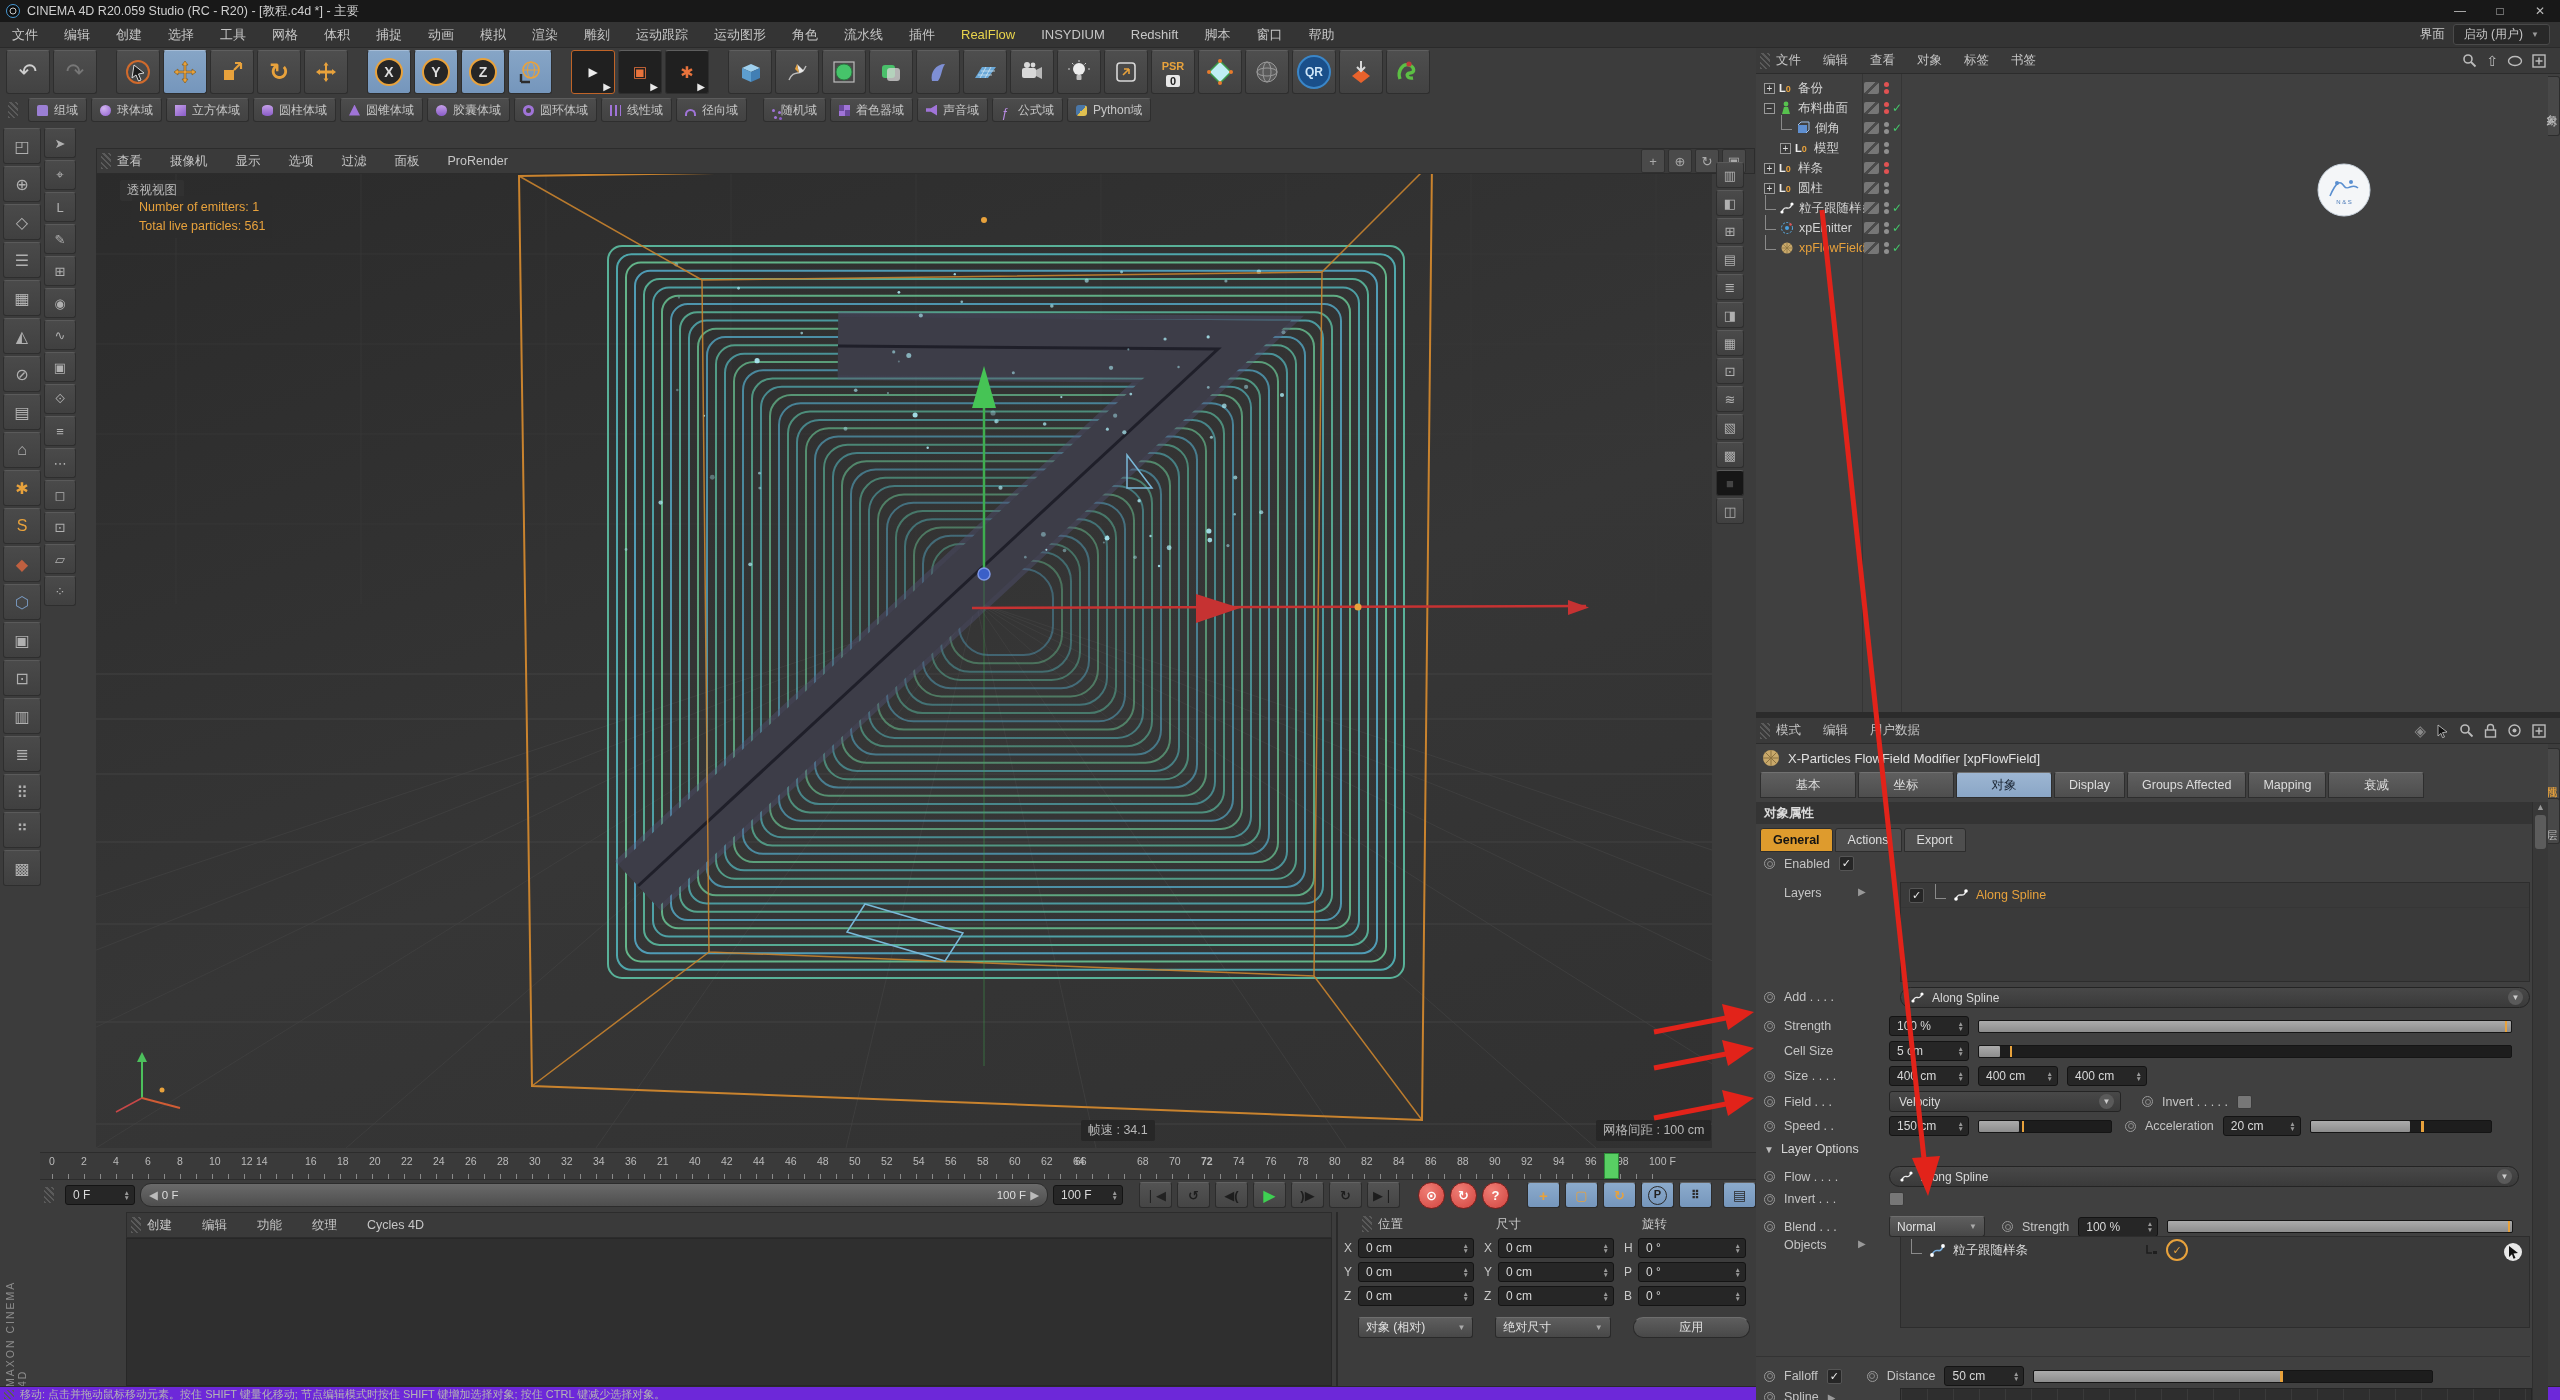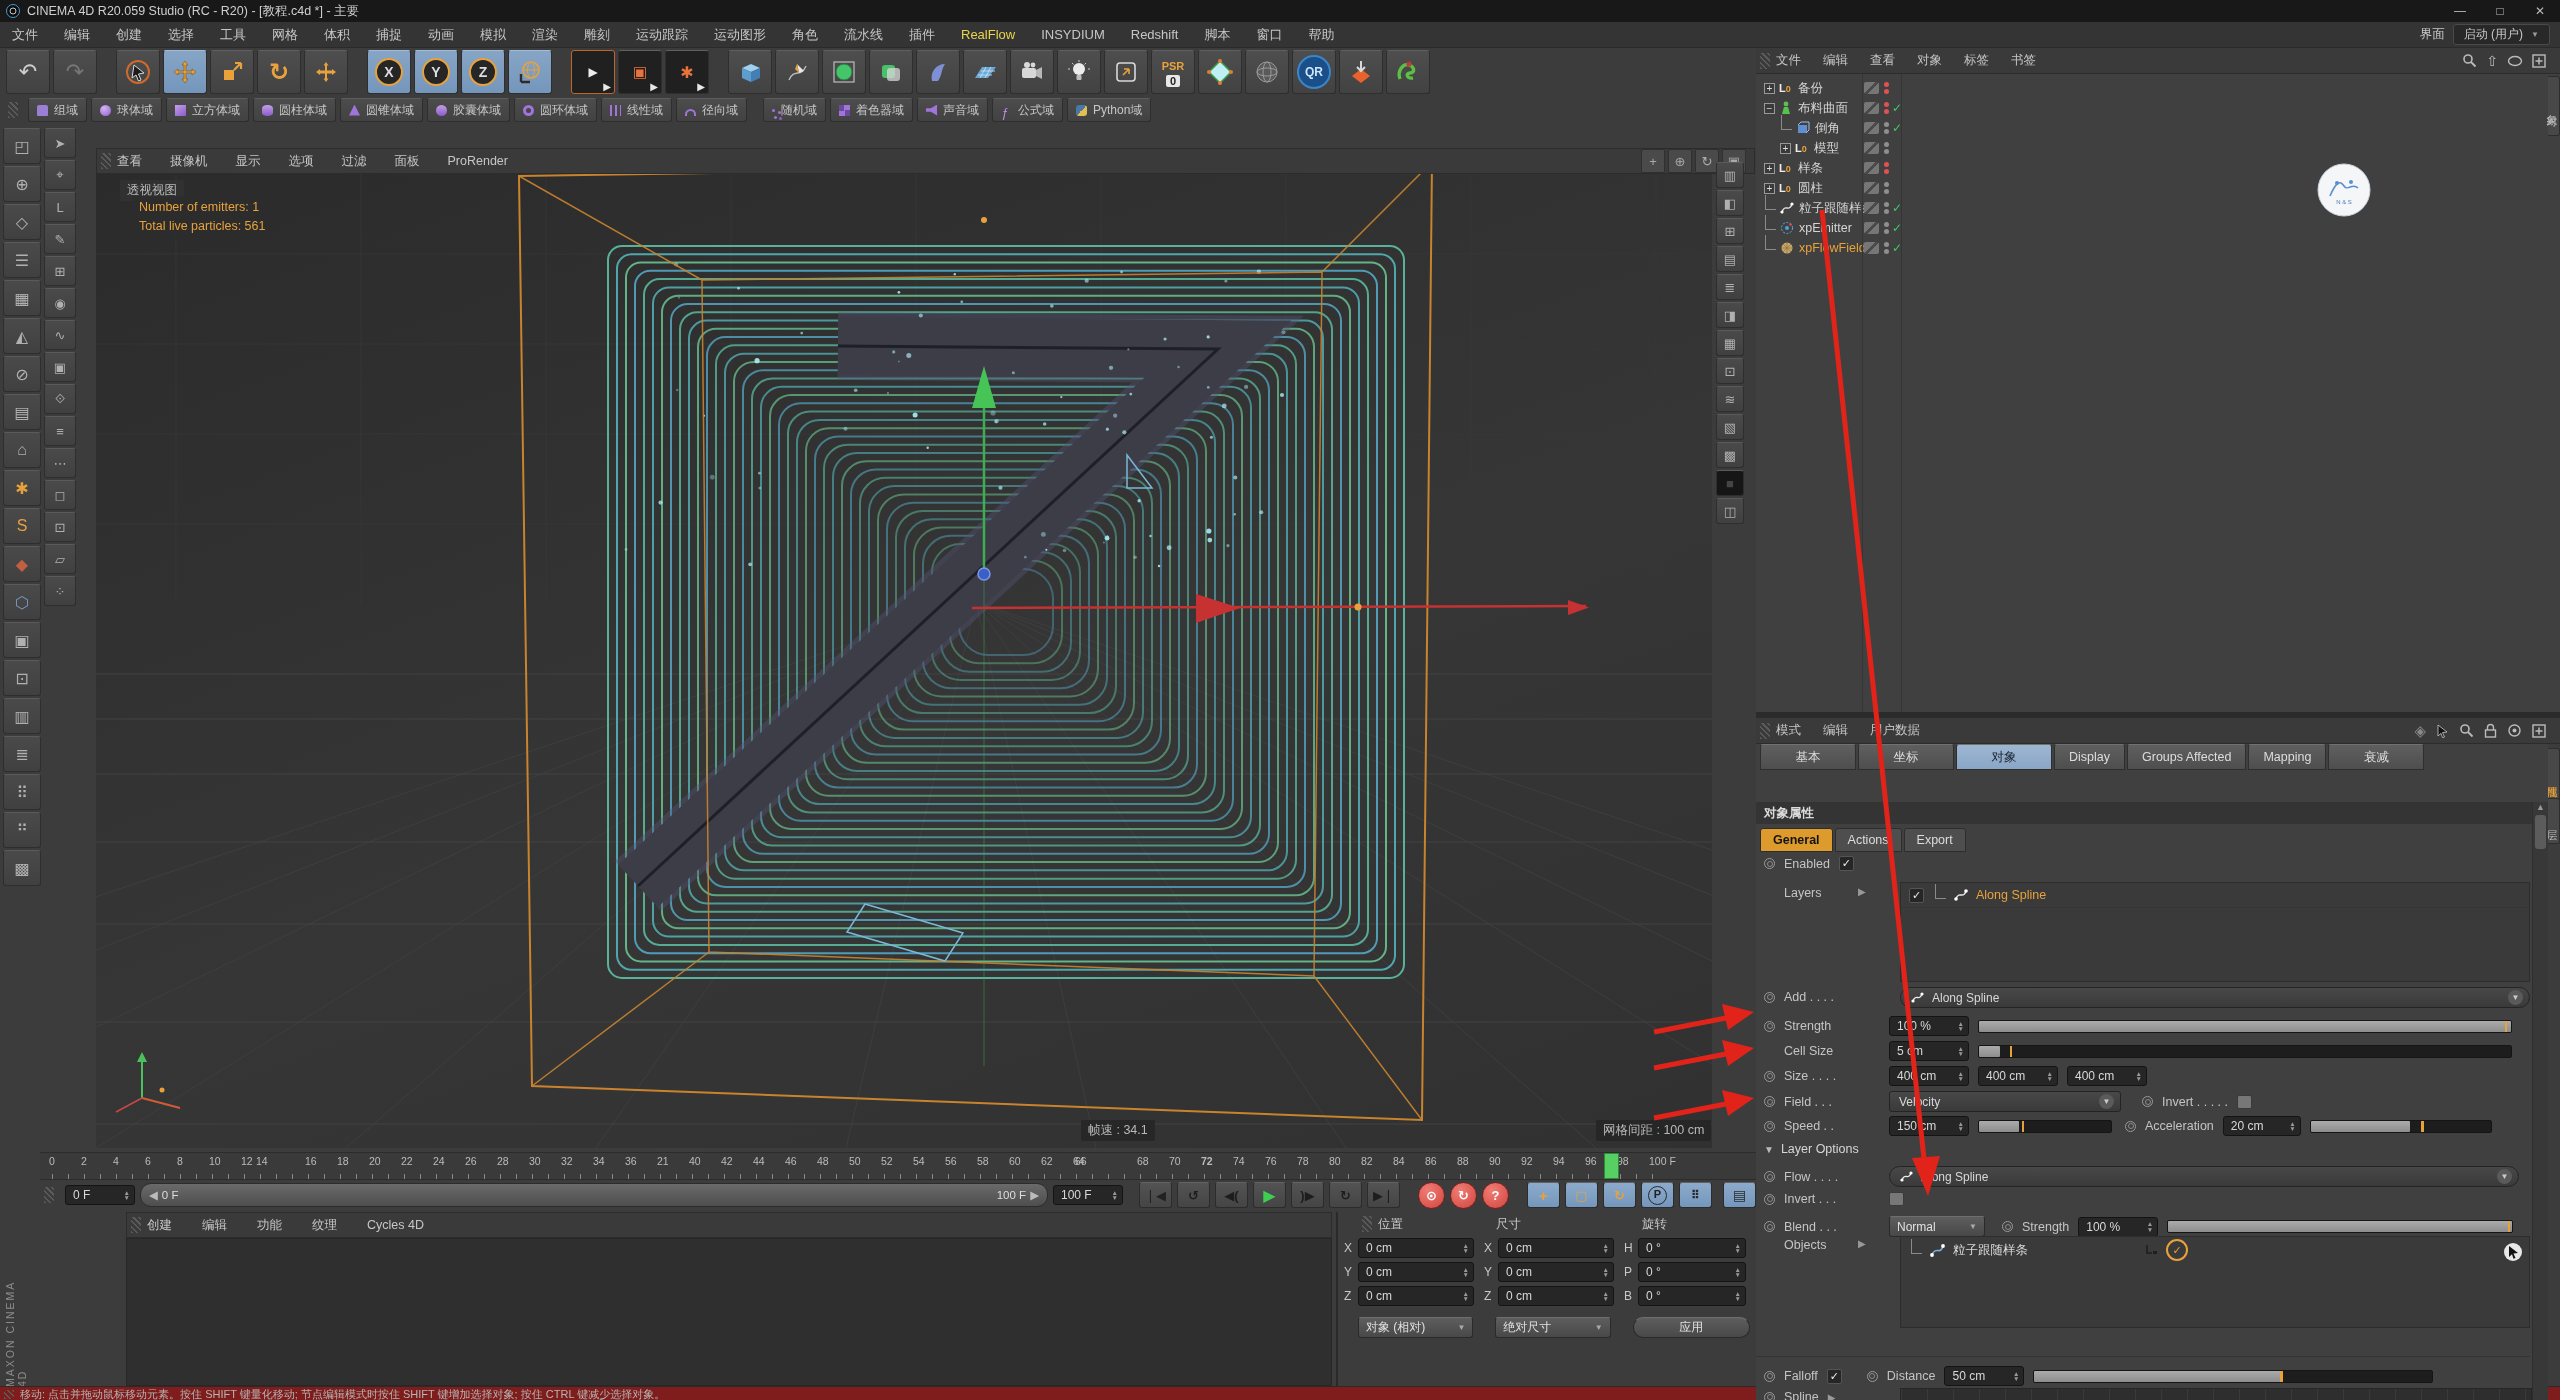--- a/index.html
+++ b/index.html
@@ -82,21 +82,21 @@
   .omtree{width:10px;height:14px;border-left:1px solid #8a8a8a;border-bottom:1px solid #8a8a8a;margin:-6px 4px 6px 1px;flex:none;}
   .omi{width:14px;height:14px;margin-right:5px;flex:none;}
   .omi-null{display:inline-block;font-size:11px;font-weight:bold;color:#ececec;line-height:14px;}
   .omi-null i{font-style:normal;color:#e8a23c;font-size:9px;}
   .omslash{position:absolute;left:108px;width:15px;height:12px;background:#767676;border-radius:2px;
     background-image:linear-gradient(135deg,transparent 44%,#4a4a4a 44%,#4a4a4a 56%,transparent 56%);}
   .omdots{position:absolute;left:128px;display:flex;flex-direction:column;gap:2px;}
   .omdots i{width:5px;height:5px;border-radius:50%;background:#8f8f8f;}
   .omdots.red i{background:#e05252;}
   .omchk{position:absolute;left:136px;color:#43c96a;font-size:12px;font-weight:bold;}
-  .statusbar{background:#7f1d1d;border-top:1px solid #2a2a2a;font-size:11px;color:#b4b4b4;}
+  .statusbar{background:#6d28d9;border-top:1px solid #2a2a2a;font-size:11px;color:#b4b4b4;}
   .vert-brand{writing-mode:vertical-rl;transform:rotate(180deg);font-size:10.5px;letter-spacing:2px;color:#8d8d8d;}
   .winbtn{width:40px;height:20px;display:flex;align-items:center;justify-content:center;color:#bbb;font-size:12px;}
 </style>
 </head>
 <body>
 
 <div id="app">
 
   <div class="abs flex" style="left:0;top:0;width:2560px;height:22px;background:#181818;">
     <svg width="14" height="14" style="margin:0 7px 0 6px">
@@ -1007,20 +1007,27 @@
     <svg width="14" height="14" style="margin-right:14px">
         <rect x="1" y="1" width="12" height="12" fill="none" stroke="#bbb" stroke-width="1.4"></rect>
         <path d="M7 3.5 v7 M3.5 7 h7" stroke="#bbb" stroke-width="1.5"></path>
       </svg>
   </div>
   <div class="abs vtab on" style="left:2548px;top:748px;height:44px;"><span>属性</span></div>
   <div class="abs vtab" style="left:2548px;top:798px;height:30px;"><span>层</span></div>
 
   <div class="abs" style="left:1756px;top:744px;width:792px;height:656px;background:#404040;">
 
+    <div class="flex" style="height:28px;padding-left:6px;gap:8px">
+      <svg width="18" height="18">
+          <circle cx="9" cy="9" r="8" fill="#c8a86a"></circle>
+          <path d="M1 9 h16 M9 1 v16 M3.3 3.3 l11.4 11.4 M14.7 3.3 L3.3 14.7" stroke="#8a713f" stroke-width="1"></path>
+        </svg>
+      <span style="font-size:13px;color:#e0e0e0">X-Particles FlowField Modifier [xpFlowField]</span>
+    </div>
 
     <div class="flex" style="height:26px;padding-left:4px;gap:2px">
       <span class="tab" style="width:66px;justify-content:center">基本</span>
       <span class="tab" style="width:66px;justify-content:center">坐标</span>
       <span class="tab active" style="width:66px;justify-content:center">对象</span>
       <span class="tab">Display</span>
       <span class="tab">Groups Affected</span>
       <span class="tab">Mapping</span>
       <span class="tab" style="width:66px;justify-content:center">衰减</span>
     </div>

